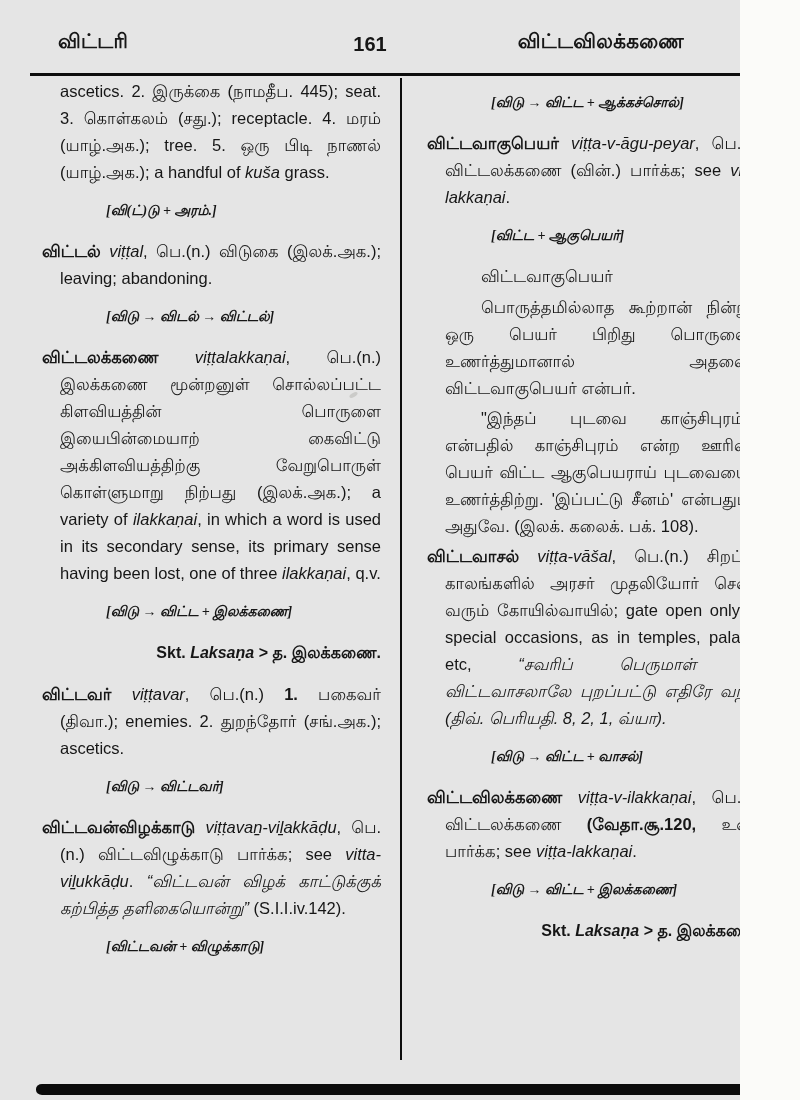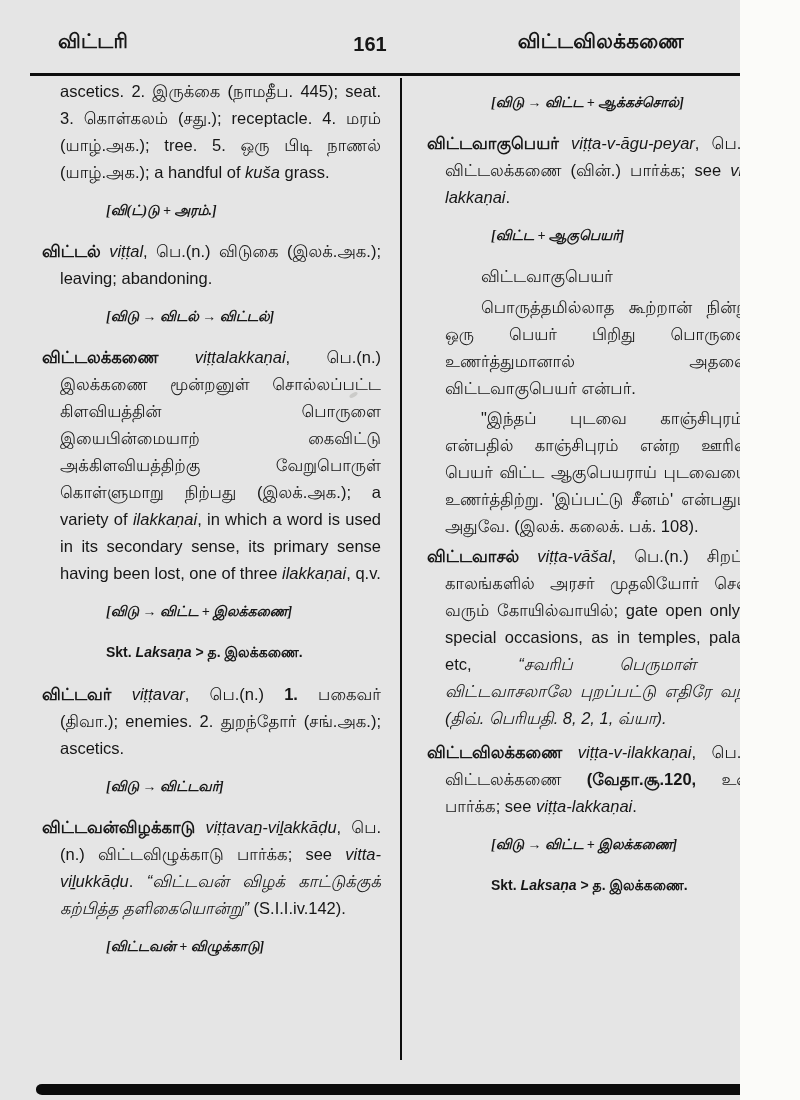--- a/index.html
+++ b/index.html
@@ -31,21 +31,21 @@
   .para{padding-left:18px;margin:0 0 7px 0;}
   .ipara{padding-left:18px;text-indent:36px;margin:0 16px 3px 0;}
   .subhead{padding-left:54px;margin:8px 0 4px 0;text-align:left;}
   .etym{
     font-family:"Liberation Serif", serif;
     font-style:italic;font-weight:700;
     font-size:14px;line-height:24px;
     padding-left:64px;margin:13px 0 15px 0;
     text-align:left;
   }
-  .note{padding-left:64px;margin:4px 0 15px 0;font-weight:700;font-size:14px;text-align:left;}
+  .note{padding-left:64px;margin:4px 0 15px 0;font-weight:700;font-size:16px;text-align:right;}
 
   .bd{font-weight:700;}
   .it{font-style:italic;}
   .bi{font-weight:700;font-style:italic;}
 
   
   .bottom-bar{position:absolute;left:36px;top:1084px;width:728px;height:11px;background:#0b0b0b;border-radius:6px/5px;}
   .speck{position:absolute;background:#9a9a94;border-radius:50%;opacity:.35;}
   .speck1{left:349px;top:393px;width:9px;height:4px;transform:rotate(-30deg);}
   .speck2{left:738px;top:308px;width:5px;height:3px;}
@@ -77,20 +77,21 @@
         <div class="etym"><span class="it">[விட்டவன் + விழுக்காடு]</span></div>
       </div>
     <div class="col">
         <div class="etym"><span class="it">[விடு → விட்ட + ஆக்கச்சொல்]</span></div>
         <div class="entry"><span class="bd">விட்டவாகுபெயர் </span><span class="it">viṭṭa-v-āgu-peyar</span><span>, பெ.(n.) விட்டலக்கணை (வின்.) பார்க்க; see </span><span class="it">viṭṭa-lakkaṇai</span><span>.</span></div>
         <div class="etym"><span class="it">[விட்ட + ஆகுபெயர்]</span></div>
         <div class="subhead"><span>விட்டவாகுபெயர்</span></div>
         <div class="ipara"><span>பொருத்தமில்லாத கூற்றான் நின்று ஒரு பெயர் பிறிது பொருளை உணர்த்துமானால் அதனை விட்டவாகுபெயர் என்பர்.</span></div>
         <div class="ipara"><span>"இந்தப் புடவை காஞ்சிபுரம்" என்பதில் காஞ்சிபுரம் என்ற ஊரின் பெயர் விட்ட ஆகுபெயராய் புடவையை உணர்த்திற்று. 'இப்பட்டு சீனம்' என்பதும் அதுவே. (இலக். கலைக். பக். 108).</span></div>
         <div class="entry"><span class="bd">விட்டவாசல் </span><span class="it">viṭṭa-vāšal</span><span>, பெ.(n.) சிறப்புக் காலங்களில் அரசர் முதலியோர் சென்று வரும் கோயில்வாயில்; gate open only on special occasions, as in temples, palaces etc, </span><span class="it">“சவரிப் பெருமாள் ..... விட்டவாசலாலே புறப்பட்டு எதிரே வந்து”</span><span> </span><span class="it">(திவ். பெரியதி. 8, 2, 1, வ்யா).</span></div>
+        <div class="etym"><span class="it">[விடு →  விட்ட + வாசல்]</span></div>
         <div class="entry"><span class="bd">விட்டவிலக்கணை </span><span class="it">viṭṭa-v-ilakkaṇai</span><span>, பெ.(n.) விட்டலக்கணை </span><span class="bd">(வேதா.சூ.120,</span><span> உரை) பார்க்க; see </span><span class="it">viṭṭa-lakkaṇai</span><span>.</span></div>
         <div class="etym"><span class="it">[விடு →  விட்ட + இலக்கணை]</span></div>
         <div class="note"><span class="bd">Skt. </span><span class="bi">Laksaṇa</span><span class="bd"> &gt; த. இலக்கணை.</span></div>
       </div>
   </div>
 
   <div class="speck speck1"></div>
   <div class="speck speck2"></div>
   <div class="bottom-bar"></div>
 

